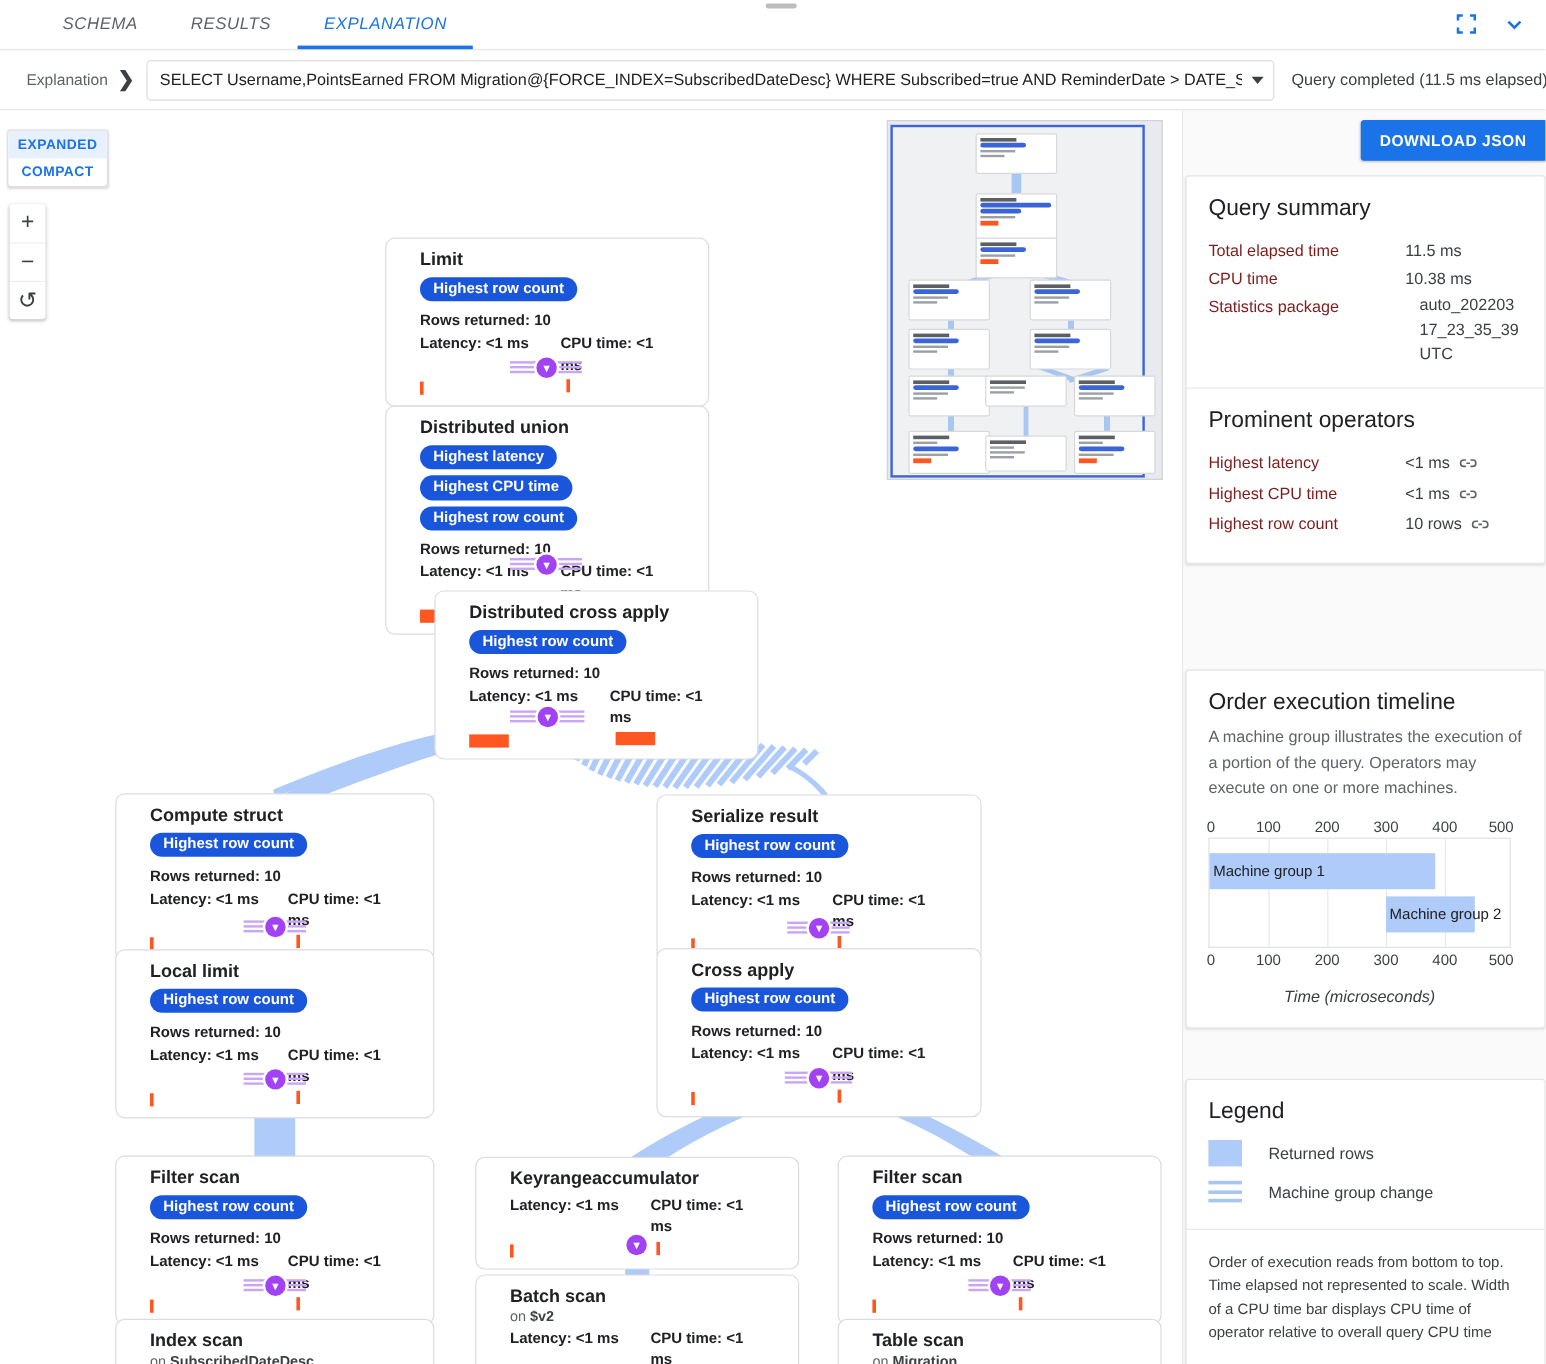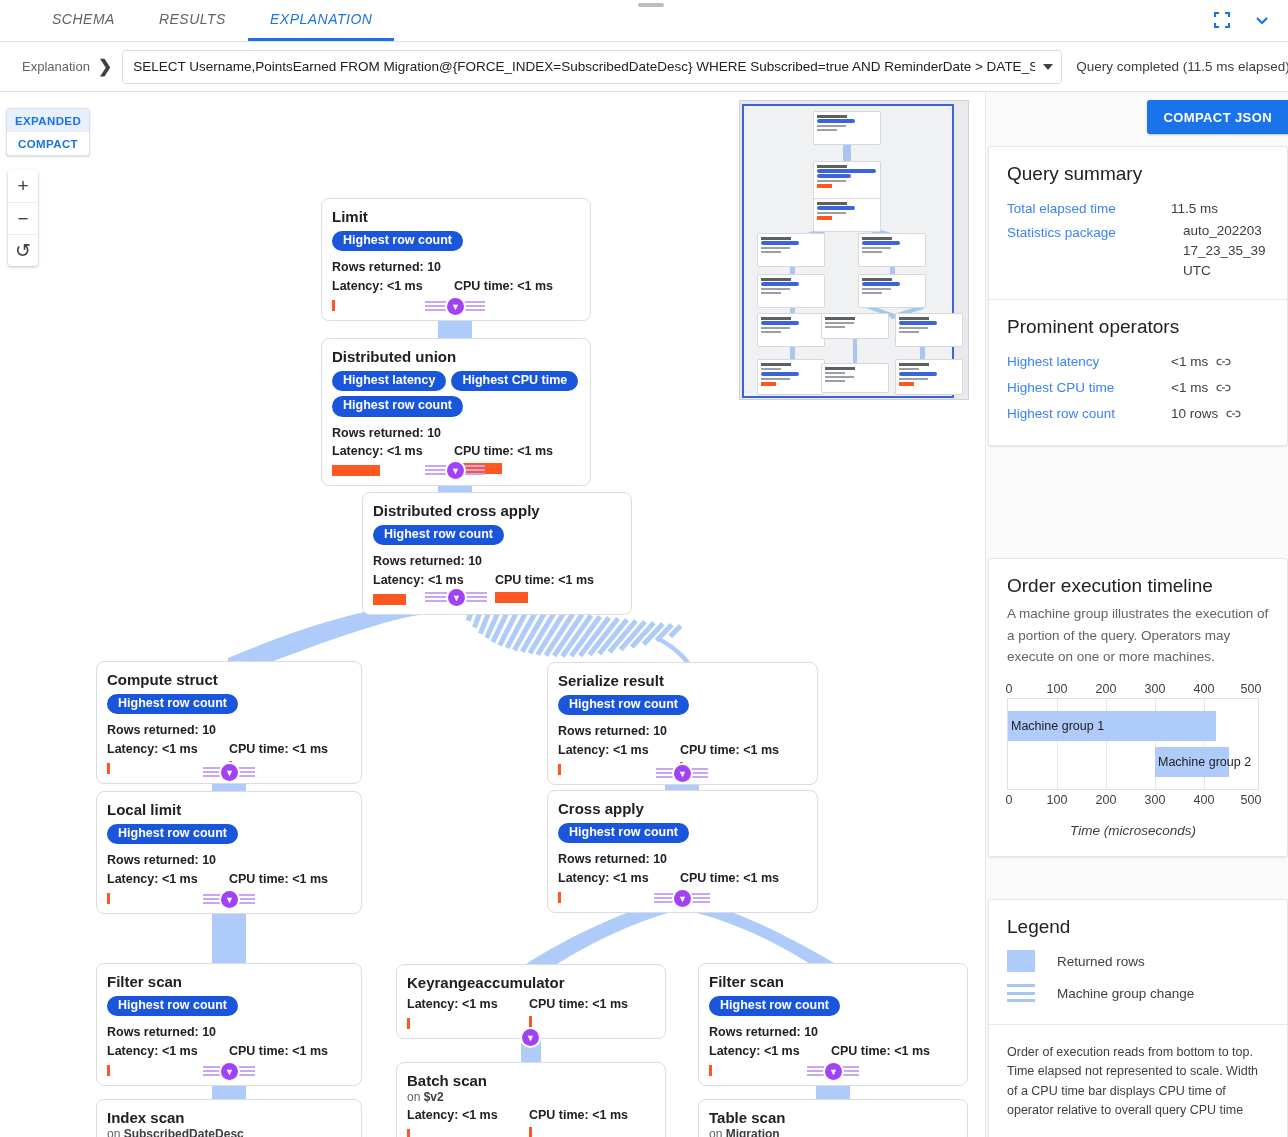--- a/index.html
+++ b/index.html
@@ -103,21 +103,21 @@
   .mini-title { height: 3px; margin: 3px 3px 1px; background: #5c5f63; width: 46%; }
   .mini-badge { height: 4px; margin: 1px 3px; background: #3b64d8; border-radius: 2px; width: 58%; }
   .mini-line { height: 2px; margin: 2px 3px; background: #9aa0a6; width: 44%; }
   .mini-line.s { width: 30%; }
   .mini-bar { height: 4px; margin: 2px 3px; background: #ff5722; width: 22%; }
   .mini-edge { position: absolute; background: #a8c7f0; }
 
   
   .node {
     position: absolute; background: #fff; border: 1px solid #dadce0; border-radius: 8px;
-    padding: 9px 10px 11px; z-index: 10;
+    padding: 9px 28px 11px; z-index: 10;
   }
   .node-title { font-size: 15px; font-weight: 700; color: #202124; line-height: 1.15; }
   .node-sub { font-size: 12px; font-weight: 700; color: #3c4043; margin-top: 1px; }
   .node-sub .lbl { font-weight: 400; color: #5f6368; }
   .badges { display: flex; flex-wrap: wrap; gap: 5px; margin-top: 6px; }
   .badge {
     background: #1a56db; color: #fff; border-radius: 11px; padding: 3px 11px 4px;
     font-size: 12.5px; font-weight: 600; white-space: nowrap; line-height: 1.05;
   }
   .metrics { margin-top: 7px; font-size: 12.5px; color: #202124; font-weight: 700; line-height: 1.45; }
@@ -148,21 +148,21 @@
     display: flex; align-items: center; border-radius: 3px 0 0 3px; cursor: pointer;
     box-shadow: 0 1px 2px rgba(60,64,67,.3);
   }
   .card {
     position: absolute; left: 2px; width: 300px; background: #fff;
     border: 1px solid #e6e6e6; border-radius: 3px; box-shadow: 0 1px 2px rgba(60,64,67,.12);
   }
   .card-pad { padding: 16px 18px 18px; }
   .card-h { font-size: 19px; font-weight: 400; color: #202124; margin-bottom: 12px; }
   .kv { display: flex; font-size: 13.5px; line-height: 1.75; }
-  .kv .k { flex: 0 0 164px; color: #3b82f6; }
+  .kv .k { flex: 0 0 164px; color: #7f1d1d; }
   .kv .v { color: #3c4043; }
   .divider { height: 1px; background: #e8e8e8; }
   .link-ico { display: inline-block; margin-left: 8px; color: #5f6368; vertical-align: -2px; cursor: pointer; }
 
   
   .tl-desc { font-size: 13.5px; color: #5f6368; line-height: 1.6; margin-bottom: 14px; }
   .tl-wrap { position: relative; width: 252px; margin-left: 0px; }
   .tl-axis { position: relative; height: 16px; }
   .tl-axis span {
     position: absolute; font-size: 12.5px; color: #3c4043; transform: translateX(-50%); top: 0;
@@ -661,28 +661,32 @@
         <div class="mini-line s"></div>
         <div class="mini-badge"></div>
         <div class="mini-line"></div>
         <div class="mini-bar"></div>
     </div>
   </div>
 </div>
 
 <div class="rightpanel">
 
-  <div class="dl-btn">COMPACT JSON</div>
+  <div class="dl-btn">DOWNLOAD JSON</div>
 
   <div class="card" style="top:54px;">
     <div class="card-pad">
       <div class="card-h">Query summary</div>
       <div class="kv">
         <div class="k">Total elapsed time</div>
         <div class="v">11.5 ms</div>
+      </div>
+      <div class="kv">
+        <div class="k">CPU time</div>
+        <div class="v">10.38 ms</div>
       </div>
       <div class="kv">
         <div class="k">Statistics package</div>
         <div class="v" style="width:114px; word-break:break-all; line-height:1.5;margin-left:12px;">auto_20220317_23_35_39UTC</div>
       </div>
     </div>
     <div class="divider"></div>
     <div class="card-pad">
       <div class="card-h">Prominent operators</div>
       <div class="kv">
@@ -725,21 +729,21 @@
           <span style="left:99px;">200</span>
           <span style="left:148px;">300</span>
           <span style="left:197px;">400</span>
           <span style="left:244px;">500</span>
         </div>
         <div class="tl-plot">
           <div class="tl-grid" style="left:49px;"></div>
           <div class="tl-grid" style="left:98px;"></div>
           <div class="tl-grid" style="left:147px;"></div>
           <div class="tl-grid" style="left:196px;"></div>
-          <div class="tl-bar" style="left:0px; top:12px; width:208px;">
+          <div class="tl-bar" style="left:0px; top:12px; width:188px;">
             <span>Machine group 1</span>
           </div>
           <div class="tl-bar" style="left:147px; top:48px; width:74px;">
             <span>Machine group 2</span>
           </div>
         </div>
 
         <div class="tl-axis" style="margin-top:3px;">
           <span style="left:2px;">0</span>
           <span style="left:50px;">100</span>

